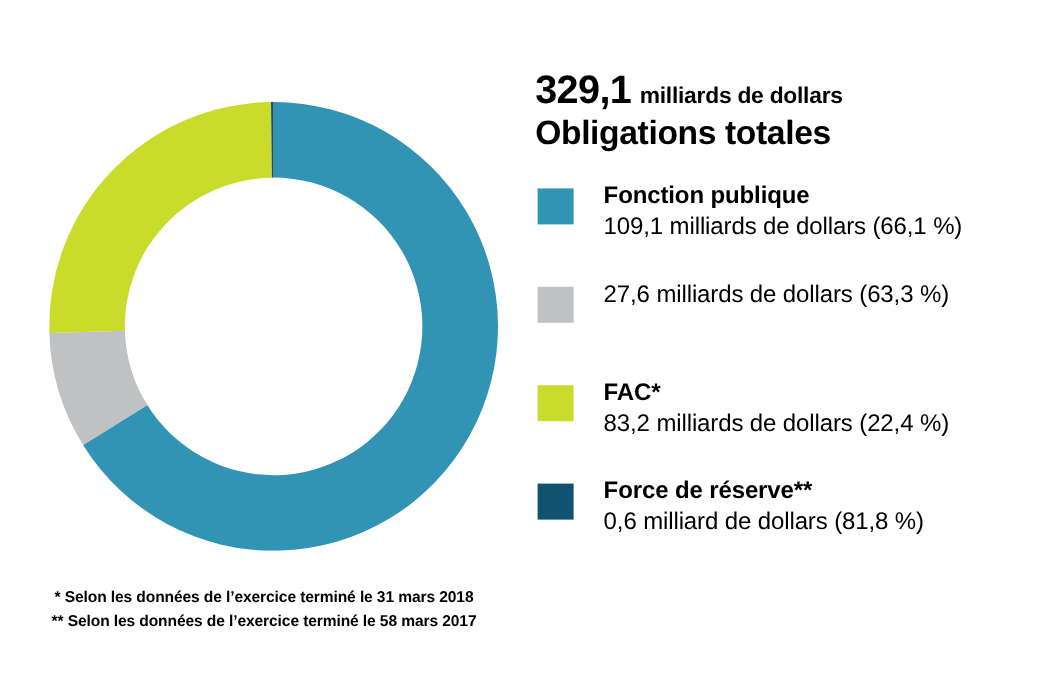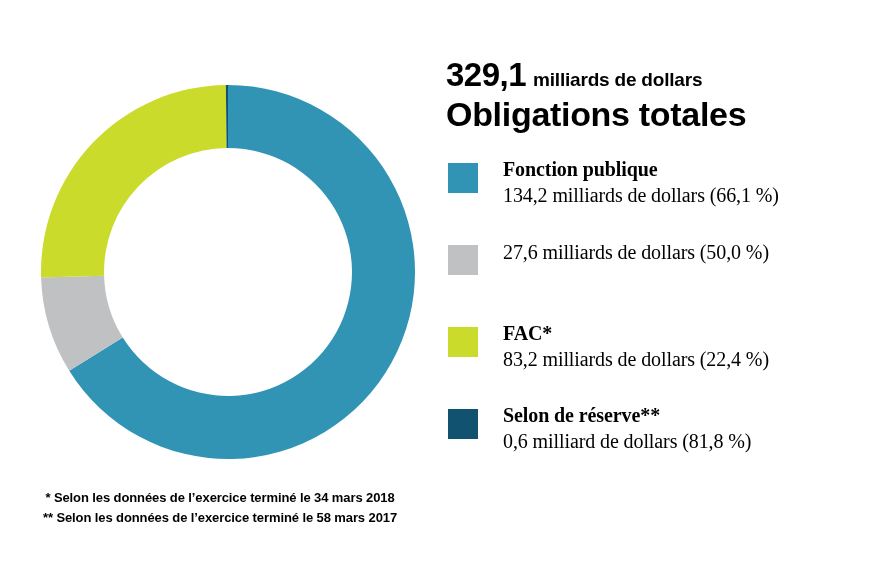--- a/index.html
+++ b/index.html
@@ -58,32 +58,31 @@
     vertical-align: baseline;
   }
   .title-unit {
     font-size: 19px;
     font-weight: bold;
     letter-spacing: -0.2px;
     margin-left: 7px;
     vertical-align: baseline;
   }
   .title-row-2 {
-    font-size: 34px;
+    font-size: 28px;
     font-weight: bold;
     letter-spacing: -0.3px;
     white-space: nowrap;
   }
 
   
   #legend {
     margin: 0;
     padding: 0;
     list-style: none;
-    font-family: Liberation Serif, serif;
   }
   .legend-item {
     position: relative;
     min-height: 60px;
     margin-bottom: 22px;
     padding-left: 57px;
   }
   .legend-item:last-child { margin-bottom: 0; }
   .legend-swatch {
     position: absolute;
@@ -147,38 +146,38 @@
       <div class="title-row-1">
         <span class="title-amount">329,1</span><span class="title-unit">milliards de dollars</span>
       </div>
       <div class="title-row-2">Obligations totales</div>
     </div>
 
     <ul id="legend">
         <li class="legend-item">
           <span class="legend-swatch" style="background: rgb(49, 148, 180);"></span>
           <span class="legend-label">Fonction publique</span>
-          <span class="legend-value">134,2 milliards de dollars (66,1 %)</span>
+          <span class="legend-value">109,1 milliards de dollars (66,1 %)</span>
         </li>
         <li class="legend-item">
           <span class="legend-swatch" style="background: rgb(191, 193, 194);"></span>
-          <span class="legend-value">27,6 milliards de dollars (50,0 %)</span>
+          <span class="legend-value">27,6 milliards de dollars (63,3 %)</span>
         </li>
         <li class="legend-item">
           <span class="legend-swatch" style="background: rgb(202, 219, 43);"></span>
           <span class="legend-label">FAC*</span>
           <span class="legend-value">83,2 milliards de dollars (22,4 %)</span>
         </li>
         <li class="legend-item">
           <span class="legend-swatch" style="background: rgb(16, 82, 111);"></span>
-          <span class="legend-label">Selon de réserve**</span>
+          <span class="legend-label">Force de réserve**</span>
           <span class="legend-value">0,6 milliard de dollars (81,8 %)</span>
         </li>
       </ul>
 
   </div>
 
   <div id="footnotes">
-      <div class="footnote">* Selon les données de l’exercice terminé le 34 mars 2018</div>
+      <div class="footnote">* Selon les données de l’exercice terminé le 31 mars 2018</div>
       <div class="footnote">** Selon les données de l’exercice terminé le 58 mars 2017</div>
     </div>
 
 </div>
 
 </body></html>

